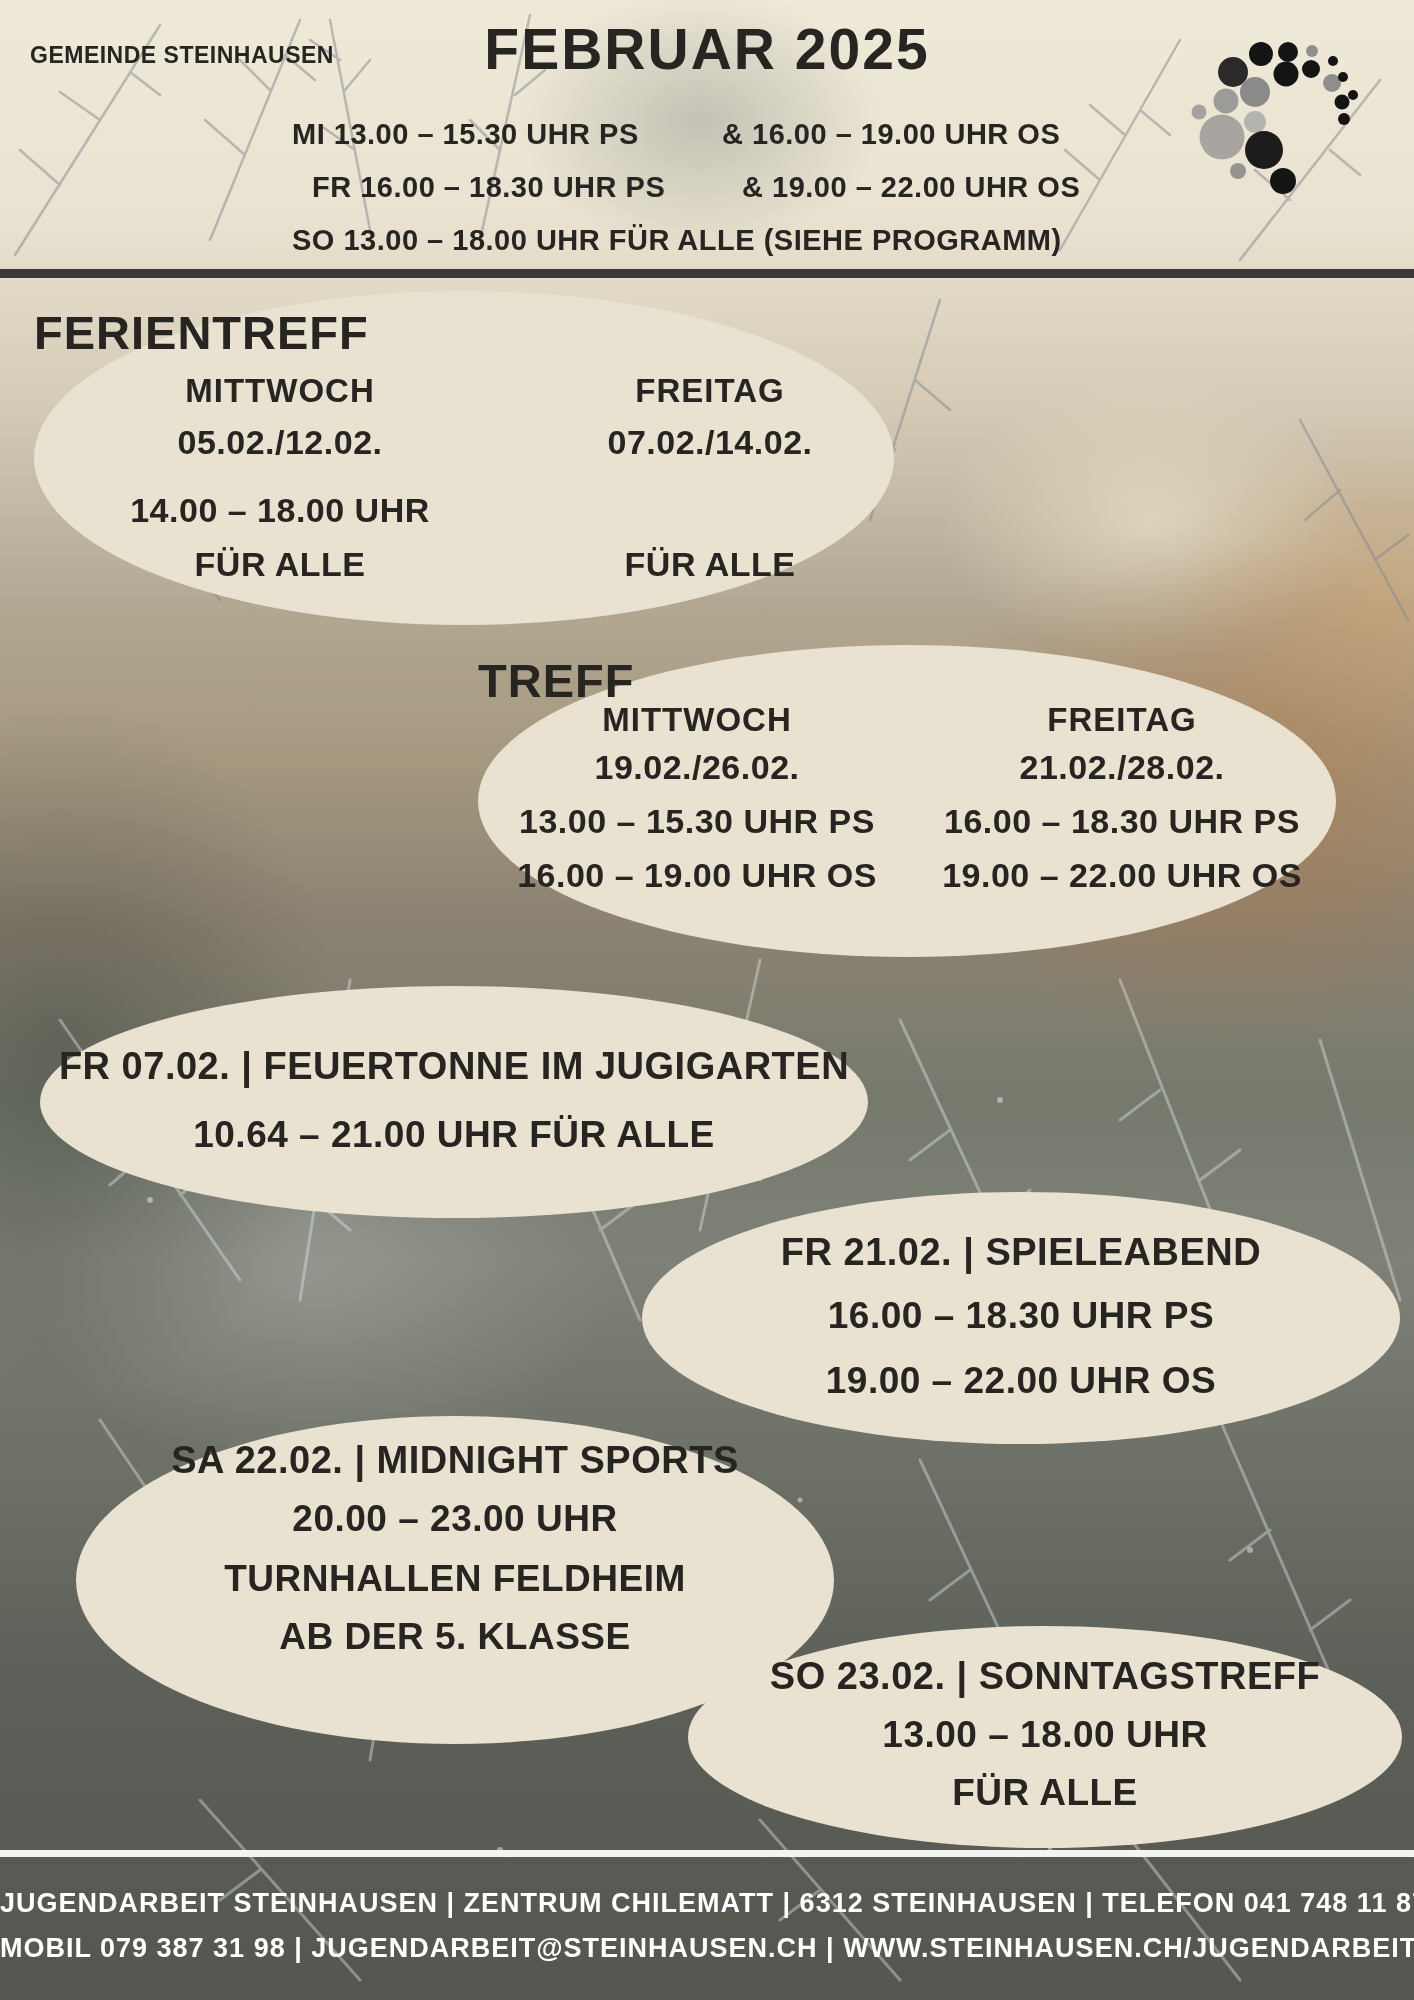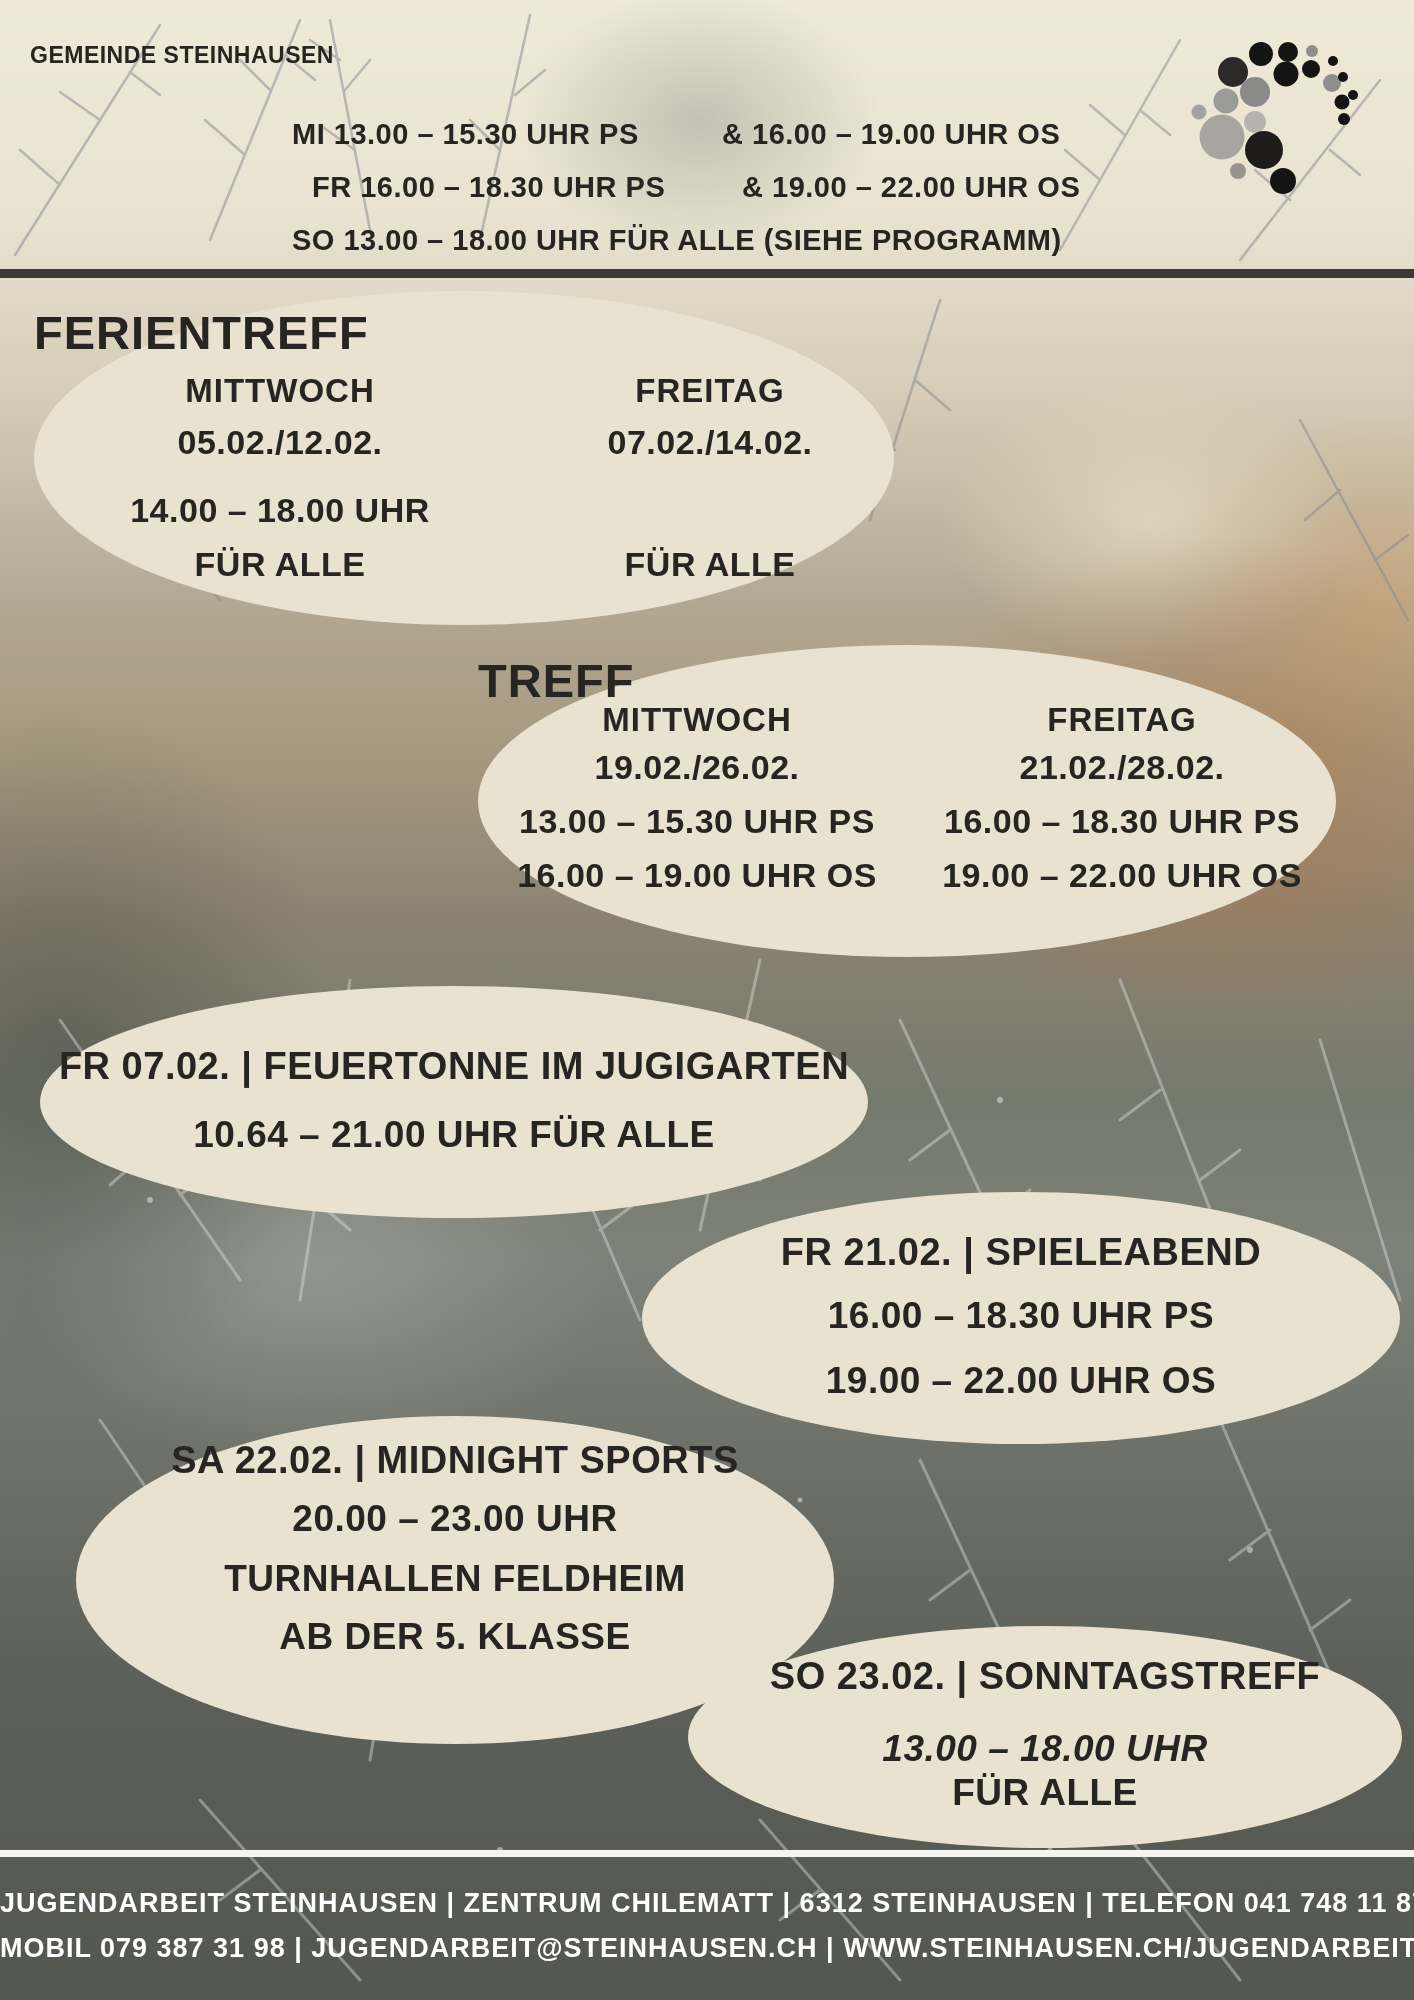--- a/index.html
+++ b/index.html
@@ -89,20 +89,21 @@
       <circle cx="1000" cy="200" r="3"></circle>
         <circle cx="300" cy="700" r="3"></circle>
       <circle cx="800" cy="600" r="2.5"></circle>
         <circle cx="1250" cy="650" r="3"></circle>
       <circle cx="500" cy="950" r="3"></circle>
         <circle cx="1050" cy="950" r="2.5"></circle>
     </g>
   </svg>
 
   <div class="txt municipality">GEMEINDE STEINHAUSEN</div>
+  <div class="txt month-title">FEBRUAR 2025</div>
 
   <div class="txt sched sr1 scol-l">MI 13.00 – 15.30 UHR PS</div>
   <div class="txt sched sr1 scol-r">&amp; 16.00 – 19.00 UHR OS</div>
   <div class="txt sched sr2 scol-l">FR 16.00 – 18.30 UHR PS</div>
   <div class="txt sched sr2 scol-r">&amp; 19.00 – 22.00 UHR OS</div>
   <div class="txt sched sr3 scol-l">SO 13.00 – 18.00 UHR FÜR ALLE (SIEHE PROGRAMM)</div>
 
   <div class="divider"></div>
   <div class="logo">
       <div class="dot" style="left: 96px; top: 26px; width: 24px; height: 24px; background: rgb(20, 20, 20);"></div>
@@ -171,21 +172,21 @@
 
   <div class="card card-midnight">
     <div class="txt e-title" style="top:20px;">SA 22.02. | MIDNIGHT SPORTS</div>
     <div class="txt e-line" style="top:80px;">20.00 – 23.00 UHR</div>
     <div class="txt e-line" style="top:140px;">TURNHALLEN FELDHEIM</div>
     <div class="txt e-line" style="top:198px;">AB DER 5. KLASSE</div>
   </div>
 
   <div class="card card-sonntag">
     <div class="txt e-title" style="top:26px;">SO 23.02. | SONNTAGSTREFF</div>
-    <div class="txt e-line" style="top:100px;font-style:italic;">13.00 – 18.00 UHR</div>
+    <div class="txt e-line" style="top:86px;">13.00 – 18.00 UHR</div>
     <div class="txt e-line" style="top:144px;">FÜR ALLE</div>
   </div>
 
   <div class="footer-line"></div>
   <div class="footer-txt f1">JUGENDARBEIT STEINHAUSEN | ZENTRUM CHILEMATT | 6312 STEINHAUSEN | TELEFON 041 748 11 87</div>
   <div class="footer-txt f2">MOBIL 079 387 31 98 | JUGENDARBEIT@STEINHAUSEN.CH | WWW.STEINHAUSEN.CH/JUGENDARBEIT</div>
 
 </div>
 
 </body></html>

